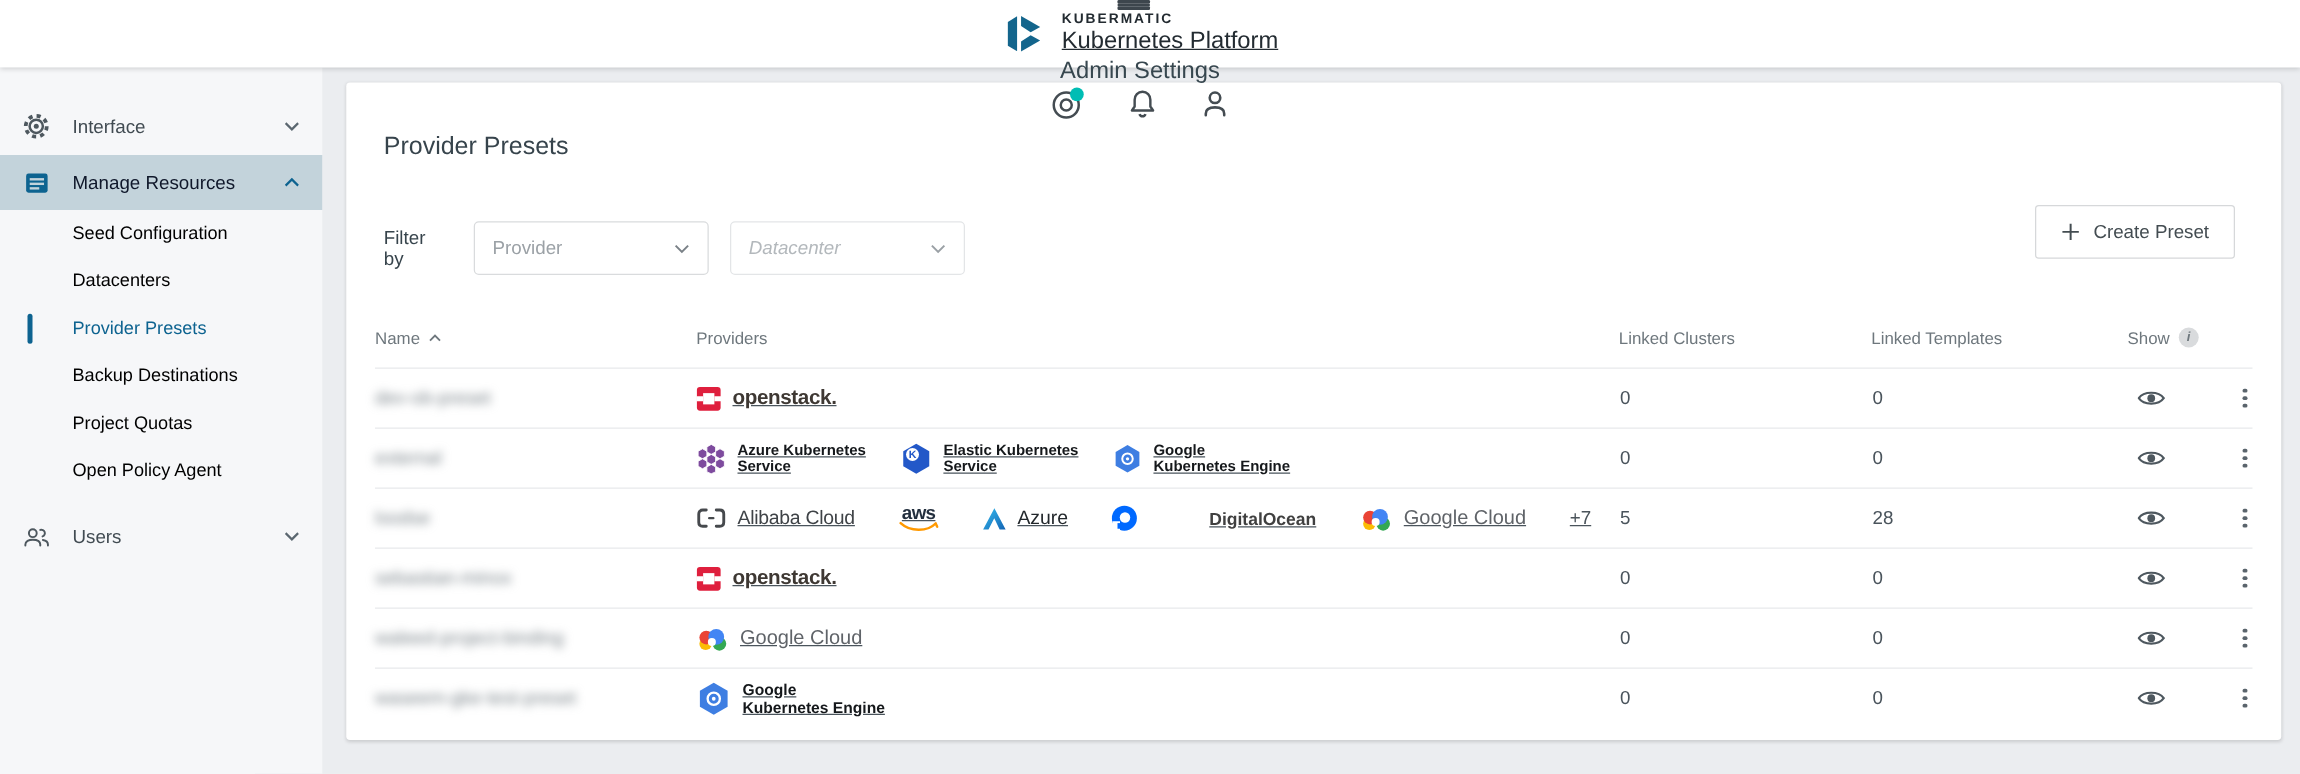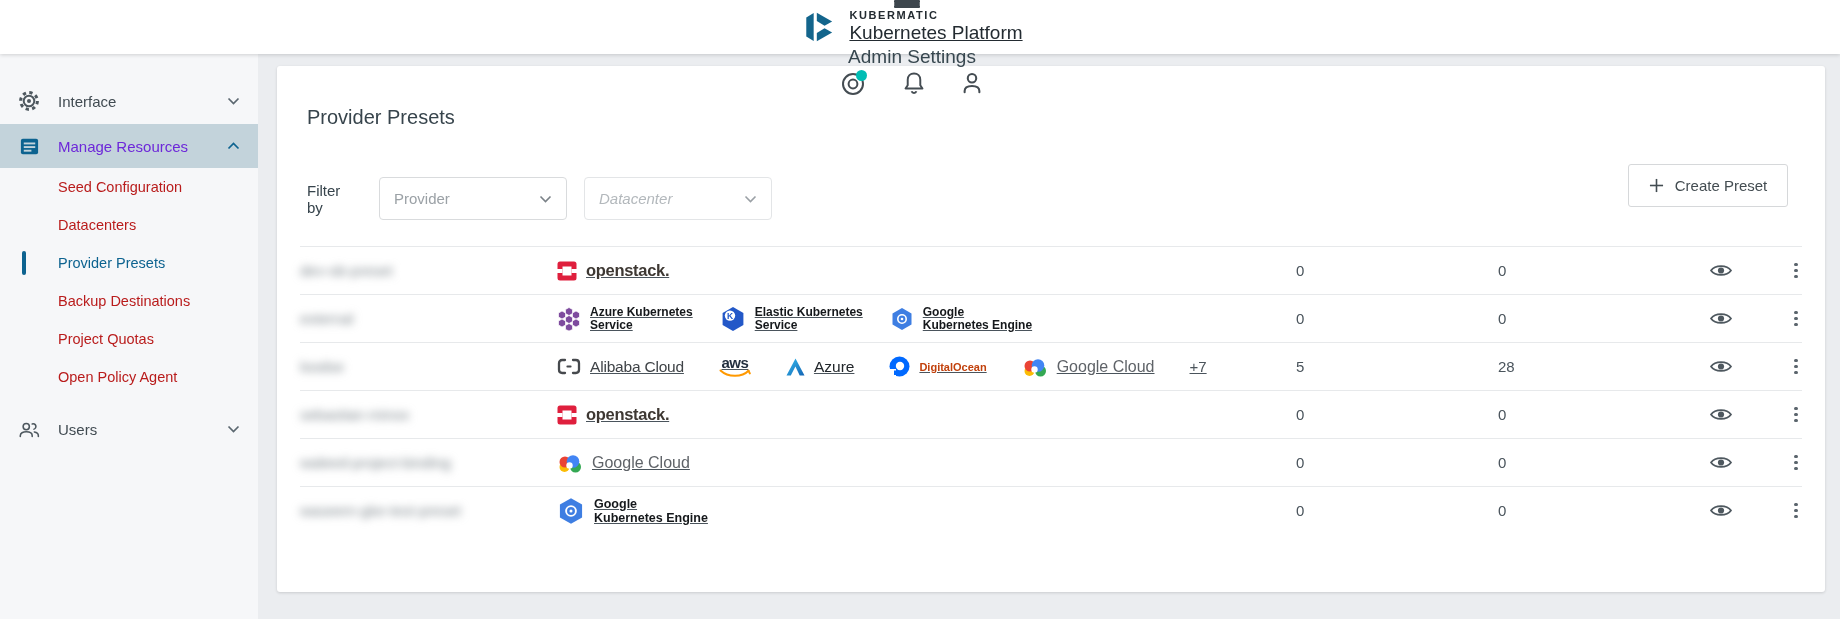--- a/index.html
+++ b/index.html
@@ -21,22 +21,22 @@
 
   
   .layout { display:flex; height:565px; }
   .sidebar { width:258px; background:#f6f7f9; padding-top:24px; flex:none; }
   .content { flex:1; position:relative; background:#ebedf0; }
 
   
   .side-item { height:46px; display:flex; align-items:center; padding:0 18px 0 18px; font-size:15px; color:#414b52; cursor:pointer; }
   .side-item .ic { width:22px; display:flex; justify-content:center; margin-right:18px; flex:none; }
   .side-item .chev { margin-left:auto; display:flex; }
-  .side-item.active { background:#c3d3db; height:44px; color:#6d28d9; }
-  .sub-item { height:38px; display:flex; align-items:center; padding-left:58px; font-size:14.5px; color:#b91c1c; cursor:pointer; position:relative; }
+  .side-item.active { background:#c3d3db; height:44px; color:#0f172a; }
+  .sub-item { height:38px; display:flex; align-items:center; padding-left:58px; font-size:14.5px; color:#000000; cursor:pointer; position:relative; }
   .sub-item.active { color:#0d6390; }
   .sub-item.active::before { content:""; position:absolute; left:22px; top:7px; bottom:7px; width:4px; border-radius:2px; background:#0d6390; }
   .side-gap { height:10px; }
 
   
   .card { position:absolute; left:19px; top:12px; right:15px; bottom:27px; background:#fff; border-radius:3px;
           box-shadow:0 1px 3px rgba(0,0,0,.14); }
   .card-head { padding:40px 30px 0 30px; position:relative; }
   .card-title { font-size:20px; color:#37444c; }
   .filter-row { display:flex; align-items:center; margin-top:48px; }
@@ -57,21 +57,21 @@
   .tbody .trow { height:48px; border-top:1px solid #e7e9eb; font-size:15px; color:#4a545c; }
   .info-badge { width:16px; height:16px; border-radius:50%; background:#d9dbdd; color:#6e777d; font-size:10.5px;
                 display:flex; align-items:center; justify-content:center; font-style:italic; font-weight:bold; }
   .redacted { filter:blur(4px); color:#7d868c; font-size:15px; white-space:nowrap; }
   .provcell { display:flex; align-items:center; gap:27px;text-decoration:underline; }
   .prov { display:flex; align-items:center; gap:9px; }
   .two-line { font-size:12px; font-weight:bold; line-height:13px; color:#15181b; }
   .os-text { font-size:16.5px; font-weight:600; color:#3e3833; letter-spacing:-.3px; }
   .ali-text { font-size:15.5px; color:#3f4347; font-weight:500; letter-spacing:-.2px; }
   .az-text { font-size:15.5px; color:#22272b; }
-  .do-text { font-size:11px; color:#c2410c; font-weight:bold; }
+  .do-text { font-size:14px; color:#404040; font-weight:bold;margin-left:48px; }
   .gc-text { font-size:16px; color:#5f6368; }
   .plus-more { font-size:15px; color:#4b545b; }
   .aws-logo { display:flex; flex-direction:column; align-items:center; gap:0; }
   .aws-text { font-size:15px; font-weight:bold; color:#232f3e; line-height:13px; letter-spacing:-.5px; }
   .eye-btn { display:flex; cursor:pointer; margin-left:8px; }
   .menu-btn { display:flex; flex-direction:column; gap:2.6px; align-items:center; margin-left:27px; cursor:pointer; width:20px; }
   .menu-btn i { width:3.6px; height:3.6px; border-radius:50%; background:#5a646c; }
   .num { padding-left:1px; }
 </style>
 </head>
@@ -220,20 +220,42 @@
         <div class="create-btn">
           <svg width="15" height="15" viewBox="0 0 16 16">
             <line x1="8" y1="1" x2="8" y2="15" stroke="#434c51" stroke-width="1.7"></line>
             <line x1="1" y1="8" x2="15" y2="8" stroke="#434c51" stroke-width="1.7"></line>
           </svg>
           <span>Create Preset</span>
         </div>
       </div>
 
       <div class="table">
+        <div class="trow thead">
+          <div class="th">
+            <span>Name</span>
+            <svg width="10" height="7" viewBox="0 0 10 7">
+              <polyline points="1,5.5 5,1.5 9,5.5" fill="none" stroke="#6e777d" stroke-width="1.5"></polyline>
+            </svg>
+          </div>
+          <div class="th">
+              <span>Providers</span>
+            </div>
+          <div class="th">
+              <span>Linked Clusters</span>
+            </div>
+          <div class="th">
+              <span>Linked Templates</span>
+            </div>
+          <div class="th">
+            <span>Show</span>
+            <span class="info-badge">i</span>
+          </div>
+          <div class="th"></div>
+        </div>
 
         <div class="tbody">
 
           <div class="trow">
             <div><span class="redacted">dev-ob-preset</span></div>
             <div class="provcell">
               <div class="prov">
                 <svg width="20" height="20" viewBox="0 0 20 20">
                   <rect x="0.5" y="0.5" width="19" height="19" rx="2.5" fill="#df1f3d"></rect>
                   <rect x="5.5" y="5.5" width="9" height="9" fill="#fff"></rect>

